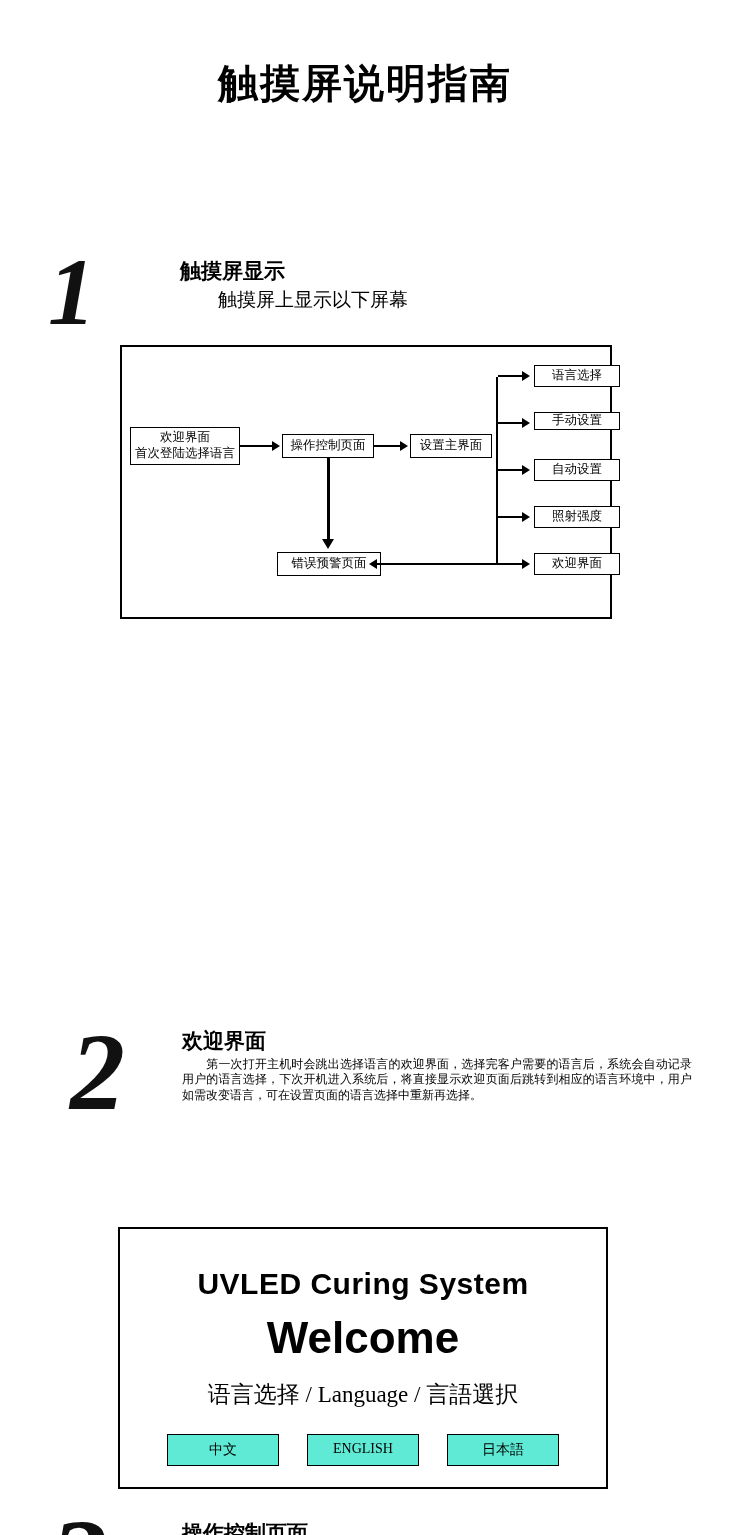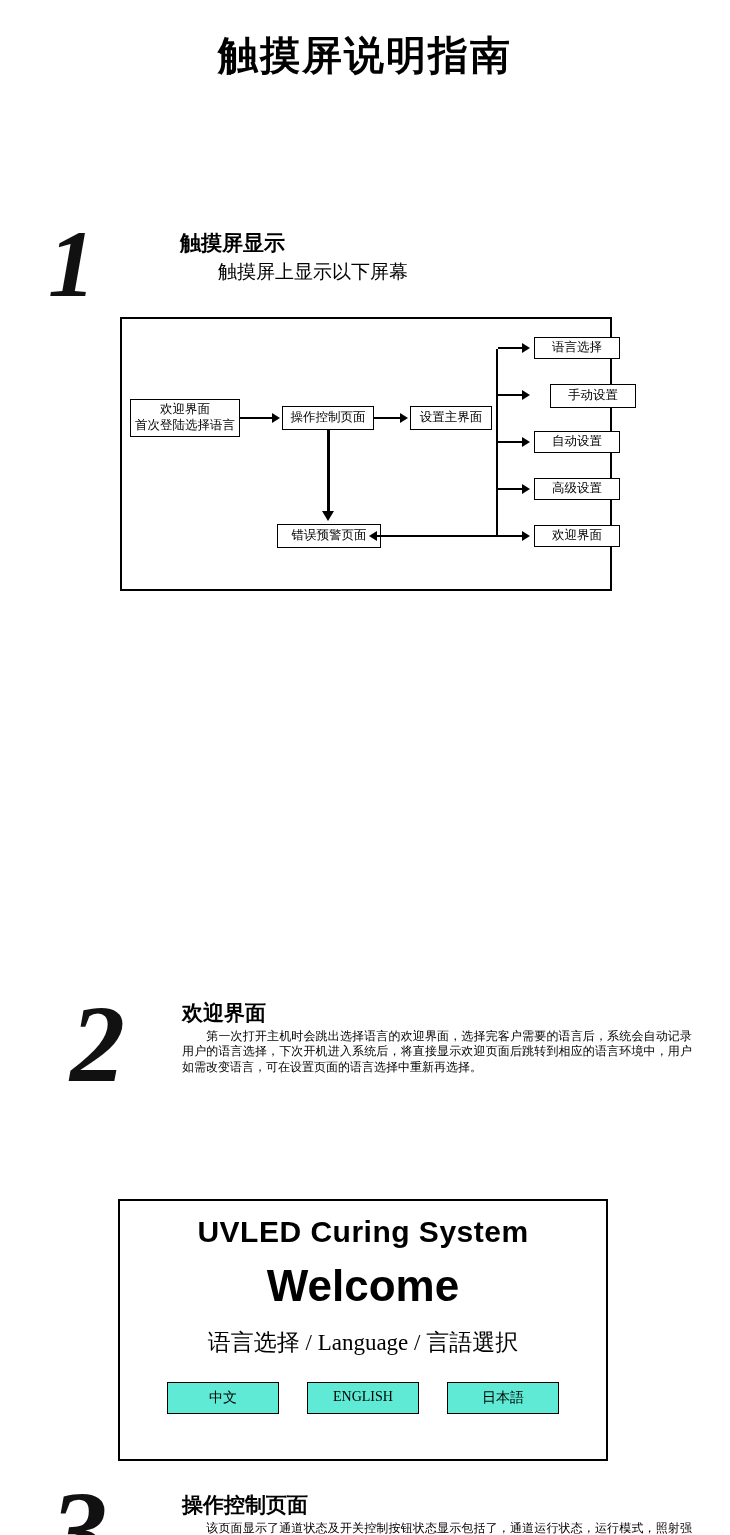--- a/index.html
+++ b/index.html
@@ -12,21 +12,21 @@
   }
   .page{position:relative;width:730px;height:1535px;overflow:hidden;}
 
   
   .doc-title{
     text-align:center;
     font-family:"Liberation Serif", serif;
     font-weight:bold;
     font-size:40px;
     letter-spacing:2px;
-    padding-top:28px;
+    padding-top:56px;
     padding-bottom:6px;
   }
 
   
   .section{position:relative;}
   .step-num{
     position:absolute;
     font-family:"Liberation Serif", serif;
     font-weight:bold;
     font-style:italic;
@@ -108,21 +108,21 @@
     border:2px solid #000;
     background:#fff;
     box-sizing:border-box;
     text-align:center;
   }
   .w-sys{
     font-family:"Liberation Sans", sans-serif;
     font-weight:bold;
     font-size:30px;
     letter-spacing:0.5px;
-    margin-top:14px;
+    margin-top:38px;
   }
   .w-big{
     font-family:"Liberation Sans", sans-serif;
     font-weight:bold;
     font-size:44px;
     margin-top:12px;
   }
   .w-lang{
     font-family:"Liberation Serif", serif;
     font-size:23px;
@@ -190,29 +190,29 @@
 
       <div class="fline" style="left:255px;top:216px;width:120px;height:2px;"></div>
       <div class="farrow-l" style="left:247px;top:212px;"></div>
 
       <div class="fline" style="left:374px;top:30px;width:2px;height:188px;"></div>
 
       <div class="fnode" style="left:412px;top:18px;width:86px;height:22px;">语言选择</div>
       <div class="fline" style="left:376px;top:28px;width:28px;height:2px;"></div>
       <div class="farrow" style="left:400px;top:24px;"></div>
 
-      <div class="fnode" style="left:412px;top:65px;width:86px;height:24px;margin-left:16px;">手动设置</div>
+      <div class="fnode" style="left:412px;top:65px;width:86px;height:18px;">手动设置</div>
       <div class="fline" style="left:376px;top:75px;width:28px;height:2px;"></div>
       <div class="farrow" style="left:400px;top:71px;"></div>
 
       <div class="fnode" style="left:412px;top:112px;width:86px;height:22px;">自动设置</div>
       <div class="fline" style="left:376px;top:122px;width:28px;height:2px;"></div>
       <div class="farrow" style="left:400px;top:118px;"></div>
 
-      <div class="fnode" style="left:412px;top:159px;width:86px;height:22px;">高级设置</div>
+      <div class="fnode" style="left:412px;top:159px;width:86px;height:22px;">照射强度</div>
       <div class="fline" style="left:376px;top:169px;width:28px;height:2px;"></div>
       <div class="farrow" style="left:400px;top:165px;"></div>
 
       <div class="fnode" style="left:412px;top:206px;width:86px;height:22px;">欢迎界面</div>
       <div class="fline" style="left:376px;top:216px;width:28px;height:2px;"></div>
       <div class="farrow" style="left:400px;top:212px;"></div>
     </div>
   </div>
 
   <div class="section" id="sec2">

